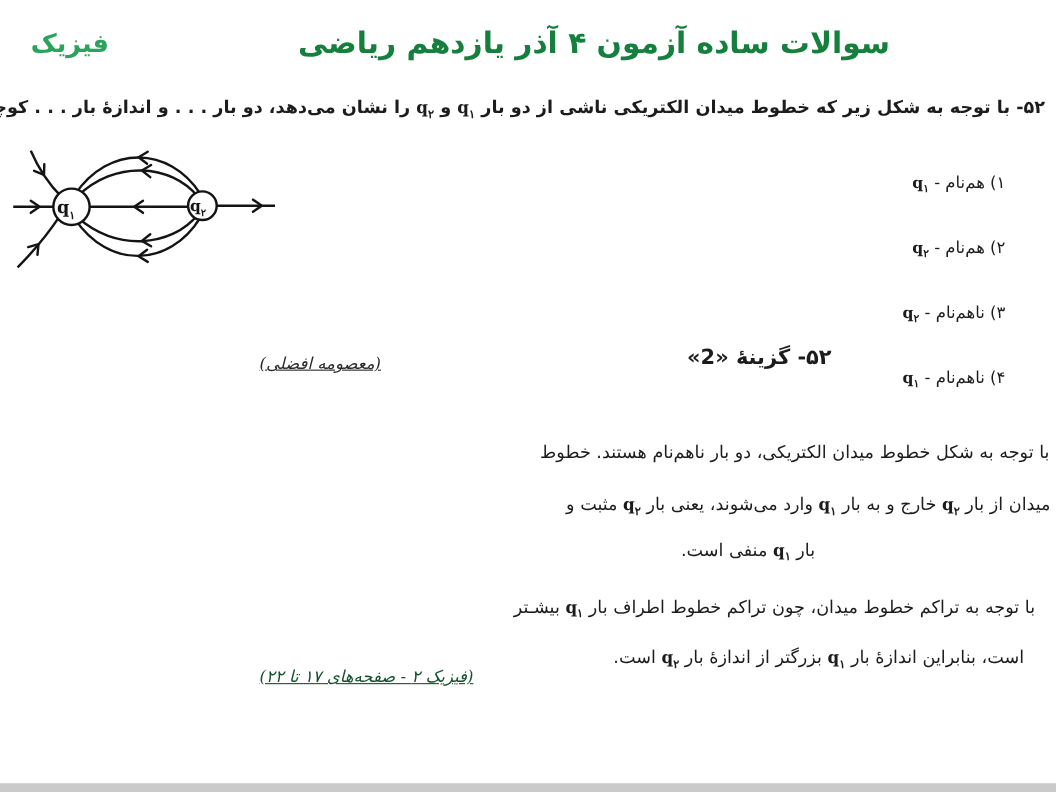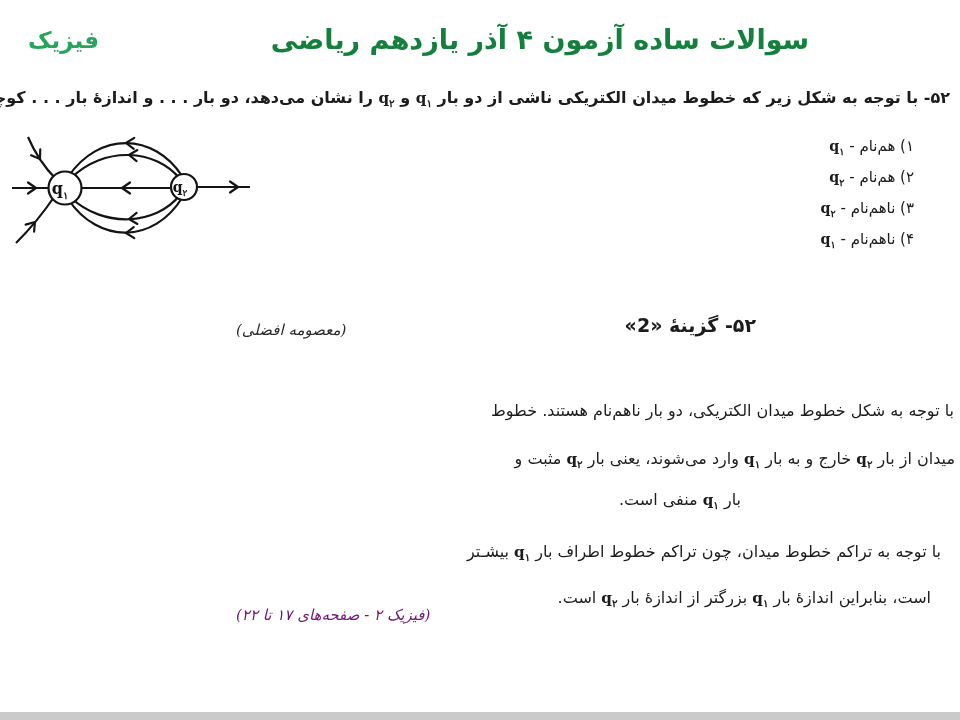--- a/index.html
+++ b/index.html
@@ -6,23 +6,23 @@
   .page{position:relative;width:960px;height:720px;background:#ffffff;overflow:hidden;
         font-family:"DejaVu Sans",sans-serif;color:#1c1c1c;}
   .abs{position:absolute;white-space:nowrap;}
   .rtl{direction:rtl;unicode-bidi:embed;}
   .page-title{top:24px;left:170px;width:740px;text-align:center;
               font-size:27px;font-weight:bold;letter-spacing:0;}
   .subject{top:27px;left:28px;font-size:23px;font-weight:bold;}
   .question-line{top:88px;right:10px;font-size:16px;font-weight:bold;}
   .diagram-box{top:131px;left:4px;width:250px;height:128px;}
   .options{top:128px;right:46px;text-align:right;font-size:15px;}
-  .option{height:31px;line-height:36px;}
+  .option{height:31px;line-height:21px;margin-top:28px;}
   .ans-header{top:314px;right:204px;font-size:19px;font-weight:bold;}
-  .handwrite{font-family:"DejaVu Serif",serif;font-style:italic;}
+  .handwrite{font-family:"DejaVu Serif",serif;font-style:italic;text-decoration:underline;}
   .author{top:321px;left:236px;font-size:15px;color:#2b2b2b;}
   .exp{font-size:16px;margin-top:29px;}
   .exp-0{top:372px;right:6px;}
   .exp-1{top:420px;right:5px;text-align:right;}
   .exp-2{top:461px;right:219px;}
   .exp-3{top:513px;right:19px;}
   .exp-4{top:559px;right:29px;}
   .reference{top:606px;left:236px;font-size:15px;}
   .qsym{font-family:"DejaVu Serif",serif;font-weight:bold;font-style:normal;font-size:0.95em;}
   .qsym sub{font-size:0.68em;}
@@ -84,16 +84,16 @@
   <div class="abs rtl ans-header">۵۲- گزینۀ «2»</div>
 
   <div class="abs rtl handwrite author">(معصومه افضلی)</div>
 
   <div class="abs rtl exp exp-0">با توجه به شکل خطوط میدان الکتریکی، دو بار ناهم‌نام هستند. خطوط</div>
   <div class="abs rtl exp exp-1">میدان از بار <span class="qsym" dir="ltr">q<sub>۲</sub></span> خارج و به بار <span class="qsym" dir="ltr">q<sub>۱</sub></span> وارد می‌شوند، یعنی بار <span class="qsym" dir="ltr">q<sub>۲</sub></span> مثبت و</div>
   <div class="abs rtl exp exp-2">بار <span class="qsym" dir="ltr">q<sub>۱</sub></span> منفی است.</div>
   <div class="abs rtl exp exp-3">با توجه به تراکم خطوط میدان، چون تراکم خطوط اطراف بار <span class="qsym" dir="ltr">q<sub>۱</sub></span> بیشـتر</div>
   <div class="abs rtl exp exp-4">است، بنابراین اندازهٔ بار <span class="qsym" dir="ltr">q<sub>۱</sub></span> بزرگتر از اندازهٔ بار <span class="qsym" dir="ltr">q<sub>۲</sub></span> است.</div>
 
-  <div class="abs rtl handwrite reference" style="color: #701a75;">(فیزیک ۲ - صفحه‌های ۱۷ تا ۲۲)</div>
+  <div class="abs rtl handwrite reference" style="color: #14532d;">(فیزیک ۲ - صفحه‌های ۱۷ تا ۲۲)</div>
 
   <div class="bottom-strip"></div>
 </div>
 
 </body></html>

